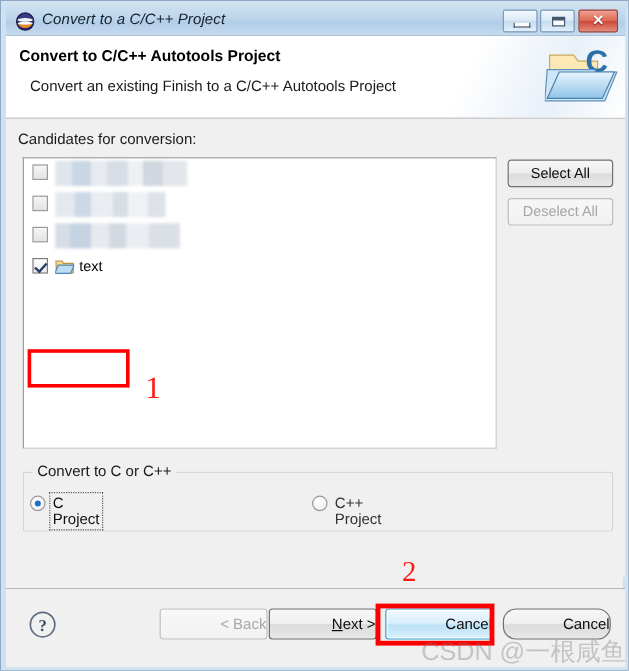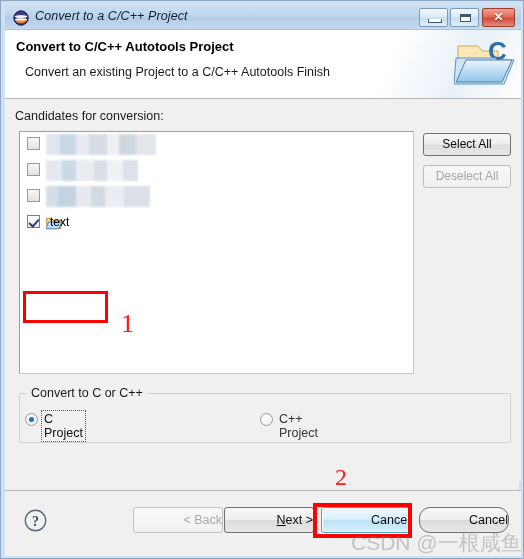--- a/index.html
+++ b/index.html
@@ -200,21 +200,21 @@
     filter: blur(1.2px);
   }
   .bl { position: absolute; top: 0; height: 100%; }
   .row-folder {
     position: absolute;
     left: 26px; top: 6px;
     width: 16px; height: 13px;
   }
   .row-label {
     position: absolute;
-    left: 30px; top: 5px;
+    left: 46px; top: 5px;
     font-size: 12px;
     color: #000000;
   }
 
   
   #red-box-1 {
     position: absolute;
     left: 18px; top: 192px;
     width: 85px; height: 32px;
     border: 3px solid #ff0000;
@@ -417,21 +417,21 @@
       <span class="glyph-max"></span>
     </div>
     <div class="win-btn" id="btn-close">
       <span class="glyph-close">✕</span>
     </div>
   </div>
 
   <div id="banner">
     <div id="banner-sheen"></div>
     <div id="banner-title">Convert to C/C++ Autotools Project</div>
-    <div id="banner-sub">Convert an existing Project to a C/C++ Autotools Finish</div>
+    <div id="banner-sub">Convert an existing Finish to a C/C++ Autotools Project</div>
     <span id="banner-icon">
       <svg width="62" height="58" viewBox="0 0 62 58">
         <path d="M4 12 h20 l4 5 h16 v24 h-40 z" fill="#fbe8b4" stroke="#c9a95e" stroke-width="1"></path>
         <text x="34" y="26" font-family="Liberation Sans, sans-serif" font-size="26" font-weight="bold" fill="#2e6fa8">C</text>
         <path d="M2 24 h40 v2 h18 l-10 24 h-50 z" fill="#cfe6f7" stroke="#5d91bd" stroke-width="1"></path>
         <path d="M12 26 h46 l-10 22 h-46 z" fill="url(#fgrad)" stroke="#4a7fae" stroke-width="1"></path>
         <defs>
           <linearGradient id="fgrad" x1="0" y1="0" x2="0" y2="1">
             <stop offset="0%" stop-color="#eaf5fd"></stop>
             <stop offset="100%" stop-color="#8fc4e8"></stop>

